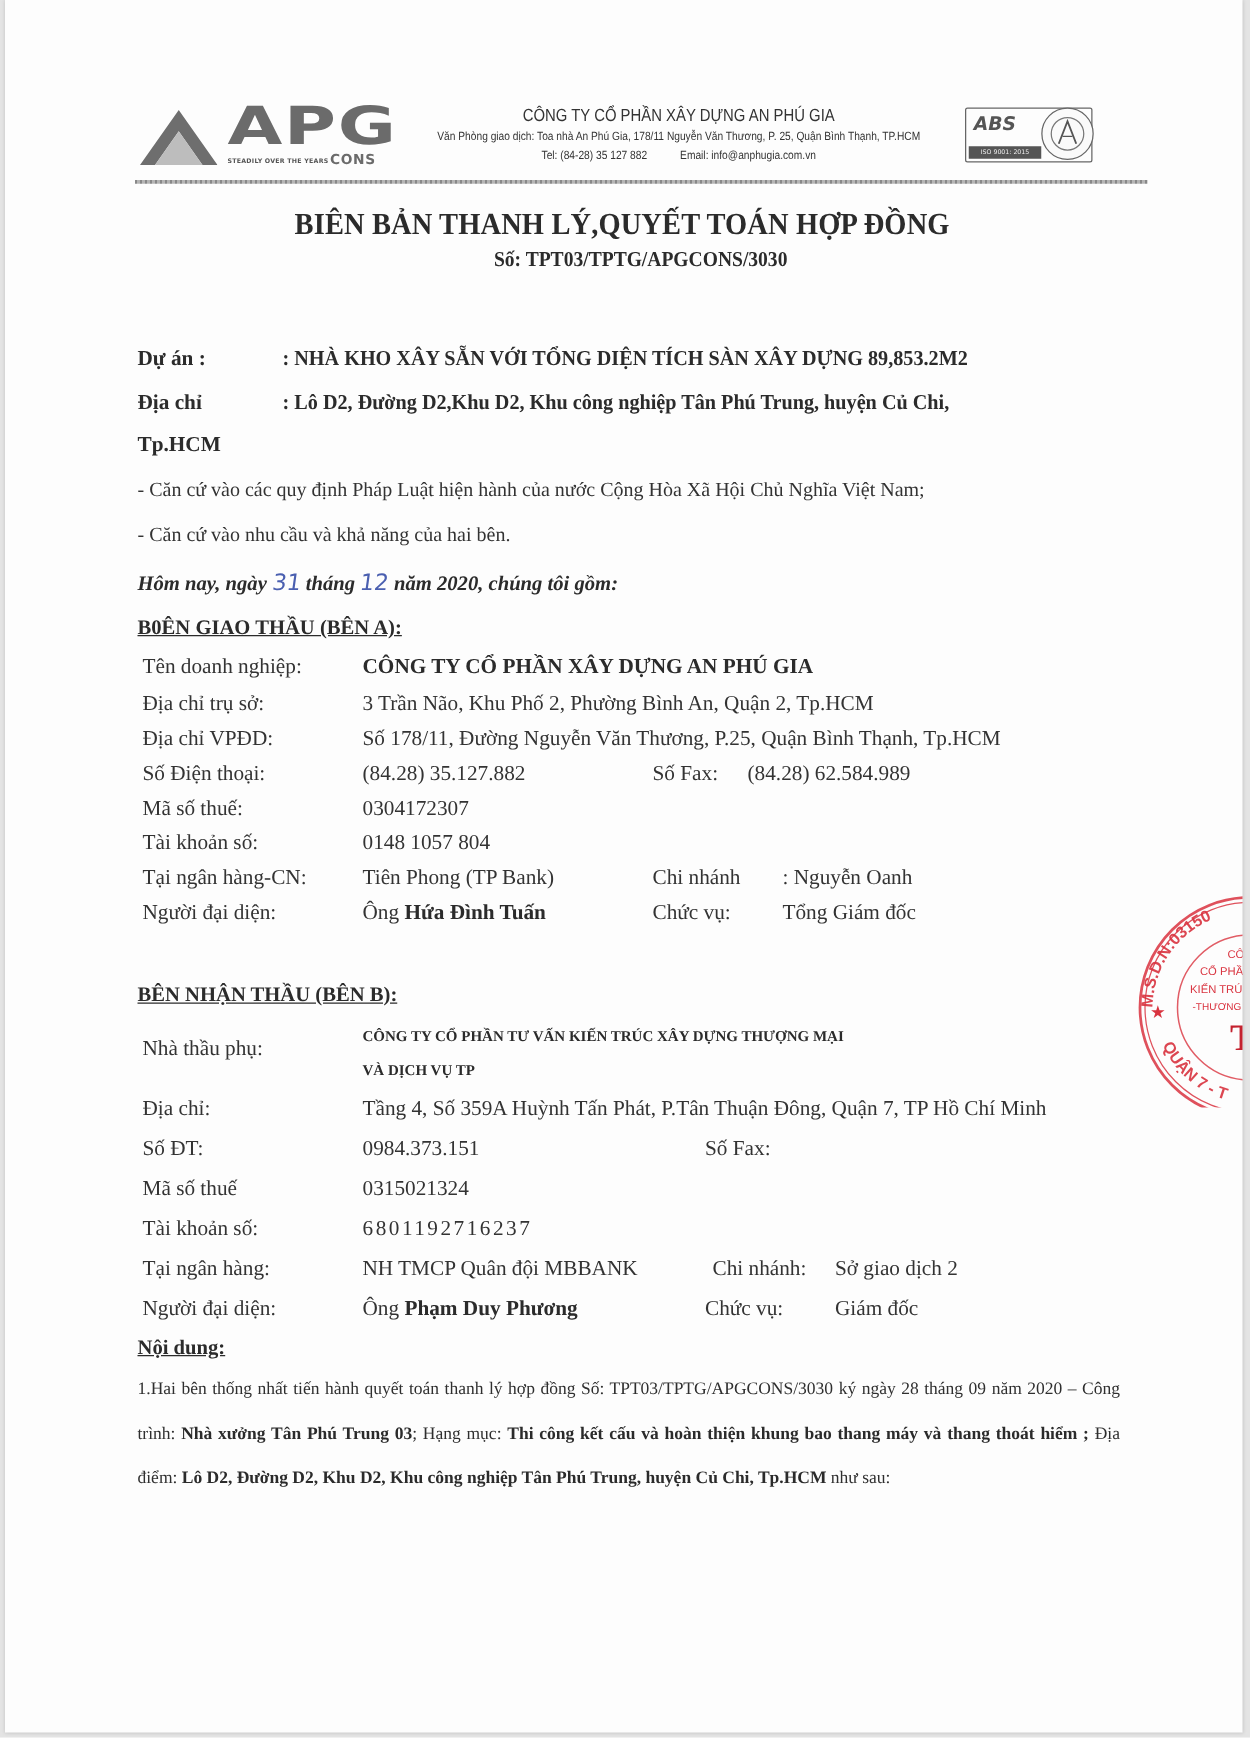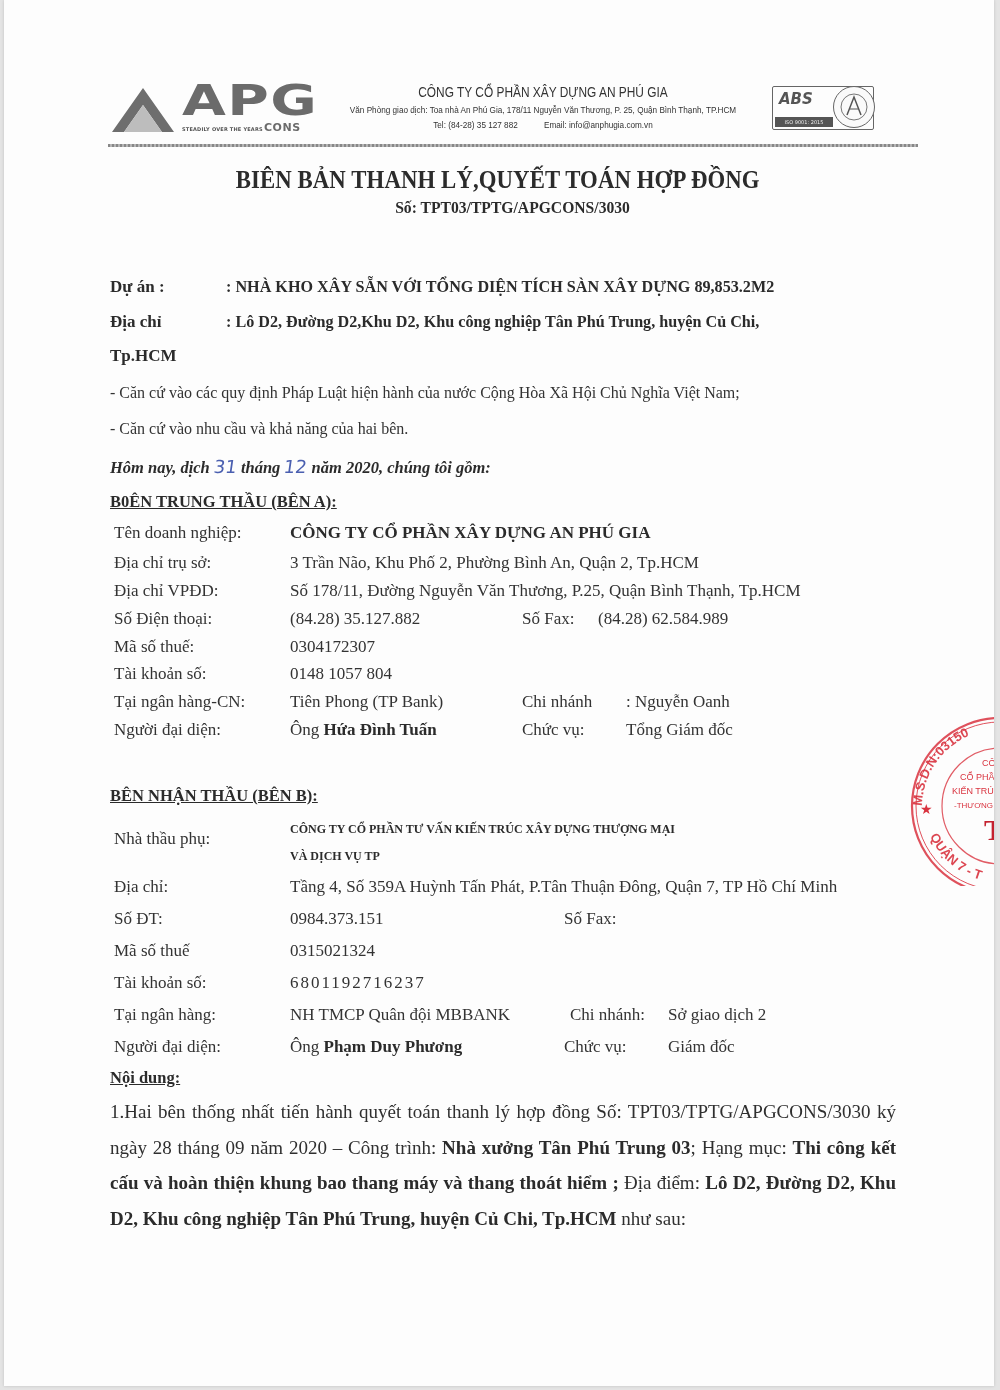--- a/index.html
+++ b/index.html
@@ -93,21 +93,21 @@
     .party-row .c1 { position: absolute; left: 0; }
     .party-row .c2 { position: absolute; left: 176px; }
     .party-row .c3 { position: absolute; left: 408px; }
     .party-row .c4 { position: absolute; left: 512px; }
     .party-row b { font-weight: bold; color: #2b2b2b; }
     .spaced { letter-spacing: 2px; }
     .contractor-name {
       position: absolute; left: 286px; top: 816px; font-weight: bold; font-size: 12px; color: #2b2b2b; line-height: 27px; white-space: nowrap;
     }
     .body-para {
-      position: absolute; left: 106px; top: 1094px; width: 786px; font-size: 19px; color: #2f2f2f;
+      position: absolute; left: 106px; top: 1094px; width: 786px; font-size: 14px; color: #2f2f2f;
       line-height: 35.5px; text-align: justify;
     }
     .body-para b { color: #2b2b2b; }
     
     .stamp { position: absolute; left: 896px; top: 706px; width: 130px; height: 180px; }
   </style>
 </head>
 <body>
 
 <div class="page">
@@ -152,24 +152,24 @@
   </div>
   <div class="info-row" style="top:312px;">
     <span class="lbl">Địa chỉ</span><span class="val">: Lô D2, Đường D2,Khu D2, Khu công nghiệp Tân Phú Trung, huyện Củ Chi,</span>
   </div>
   <div class="info-row" style="top:346px;">Tp.HCM</div>
 
   <div class="legal" style="top:384px;">-  Căn cứ vào các quy định Pháp Luật hiện hành của nước Cộng Hòa Xã Hội Chủ Nghĩa Việt Nam;</div>
   <div class="legal" style="top:420px;">-  Căn cứ vào nhu cầu và khả năng của hai bên.</div>
 
   <div class="today">
-    <span>Hôm nay, dịch </span><span class="hand">31</span><span> tháng </span><span class="hand">12</span><span> năm 2020, chúng tôi gồm:</span>
-  </div>
-
-  <div class="section-head" style="top:492px;">B0ÊN TRUNG THẦU (BÊN A):</div>
+    <span>Hôm nay, ngày </span><span class="hand">31</span><span> tháng </span><span class="hand">12</span><span> năm 2020, chúng tôi gồm:</span>
+  </div>
+
+  <div class="section-head" style="top:492px;">B0ÊN GIAO THẦU (BÊN A):</div>
 
   <div class="party-row" style="top:523px;">
     <span class="c1">Tên doanh nghiệp:</span>
     <span class="c2"><b>CÔNG TY CỔ PHẦN XÂY DỰNG AN PHÚ GIA</b></span>
   </div>
   <div class="party-row" style="top:553px;">
     <span class="c1">Địa chỉ trụ sở:</span>
     <span class="c2">3 Trần Não, Khu Phố 2, Phường Bình An, Quận 2, Tp.HCM</span>
   </div>
   <div class="party-row" style="top:581px;">

